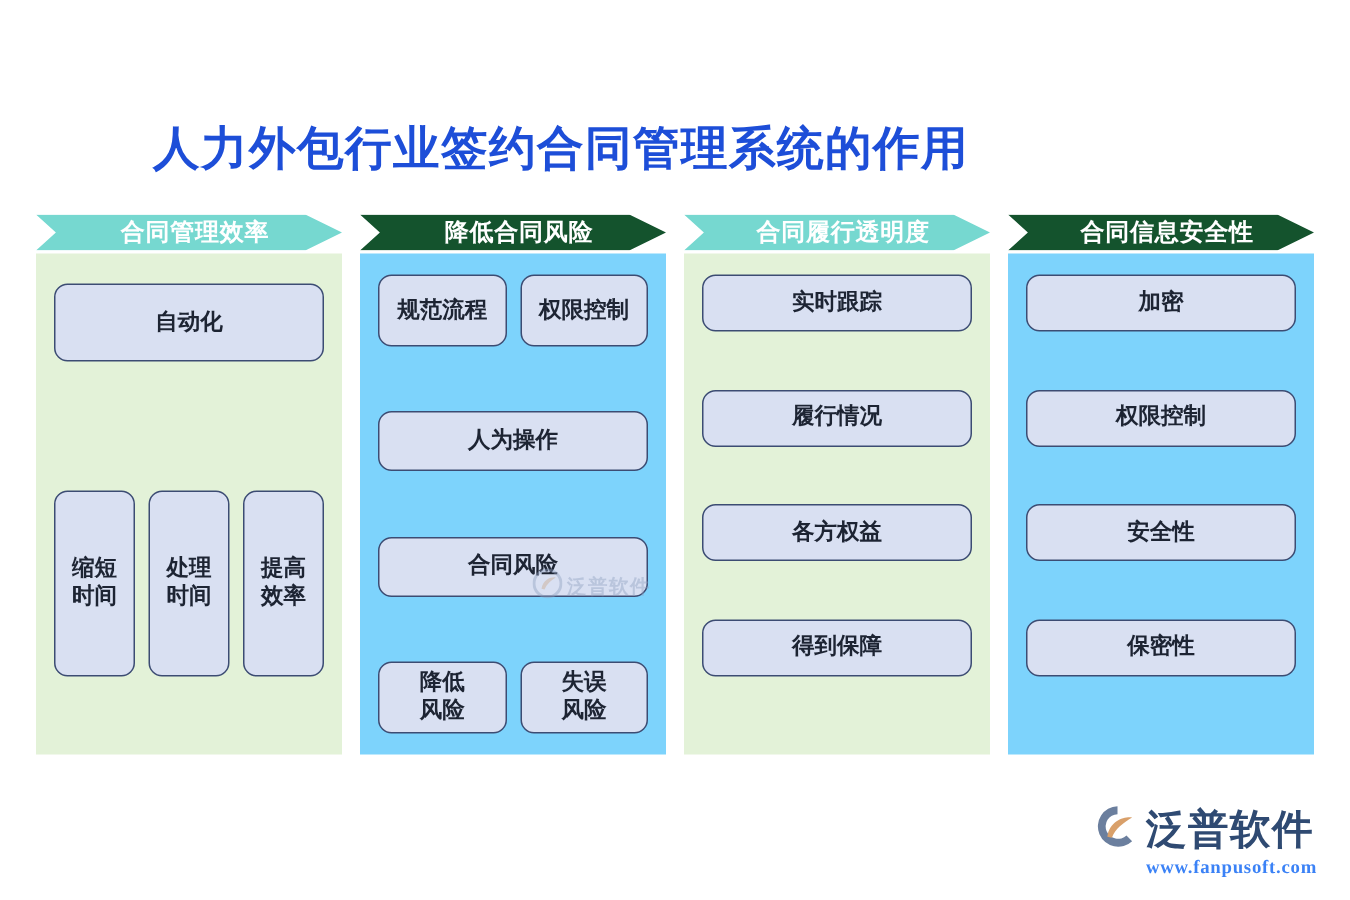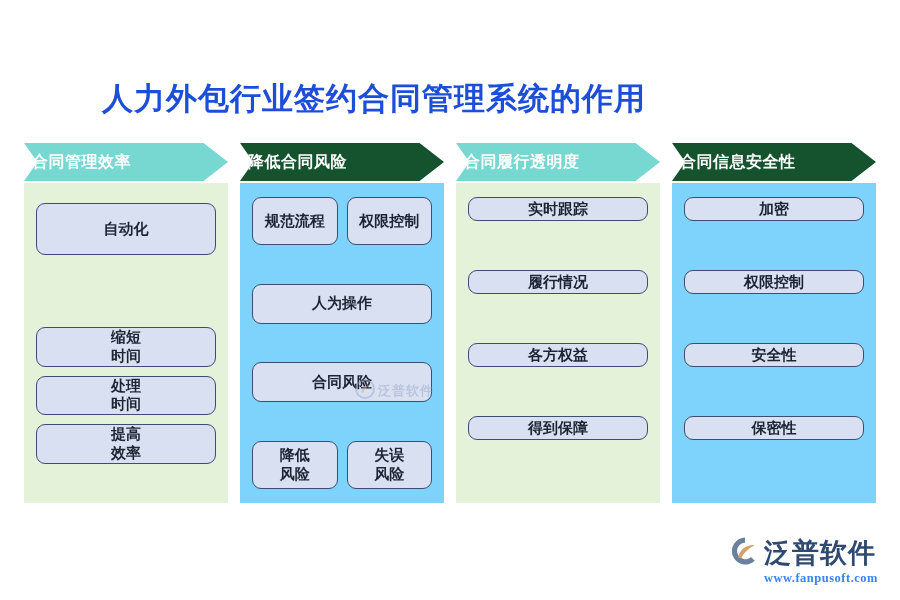--- a/index.html
+++ b/index.html
@@ -43,25 +43,25 @@
     position: relative;
     width: 204px;
     height: 100%;
     display: flex;
     flex-direction: column;
   }
 
   
   .col-header {
     position: relative;
-    height: 38px;
+    height: 24px;
     flex: none;
     display: flex;
     align-items: center;
-    justify-content: flex-start;
+    justify-content: center;
     -webkit-clip-path: polygon(0 0, 88% 0, 100% 50%, 88% 100%, 0 100%, 6.5% 50%);
     clip-path: polygon(0 0, 88% 0, 100% 50%, 88% 100%, 0 100%, 6.5% 50%);
   }
   .col-header.teal { background: #76d8d0; }
   .col-header.orange { background: #14532d; }
   .col-header-label {
     font-size: 16px;
     font-weight: bold;
     color: #ffffff;
     white-space: nowrap;
@@ -106,29 +106,29 @@
   }
 
   .row {
     display: flex;
     width: 100%;
   }
 
   
   .c1-top { height: 52px; margin-top: 6px; }
   .c1-spacer { flex: 1; }
-  .c1-tallrow { height: 124px; gap: 9px; margin-bottom: 38px; flex-direction: column; }
+  .c1-tallrow { height: 124px; gap: 9px; margin-bottom: 38px; }
 
   
   .c2-pairrow { height: 48px; gap: 9px; }
   .c2-single { height: 40px; }
   .c2-gap { flex: 1; }
 
   
-  .c34-node { height: 24px; }
+  .c34-node { height: 38px; }
   .c34-gap { flex: 1; }
 
   
   #watermark {
     position: absolute;
     left: 355px;
     top: 378px;
     width: 100px;
     height: 26px;
     opacity: 0.42;

